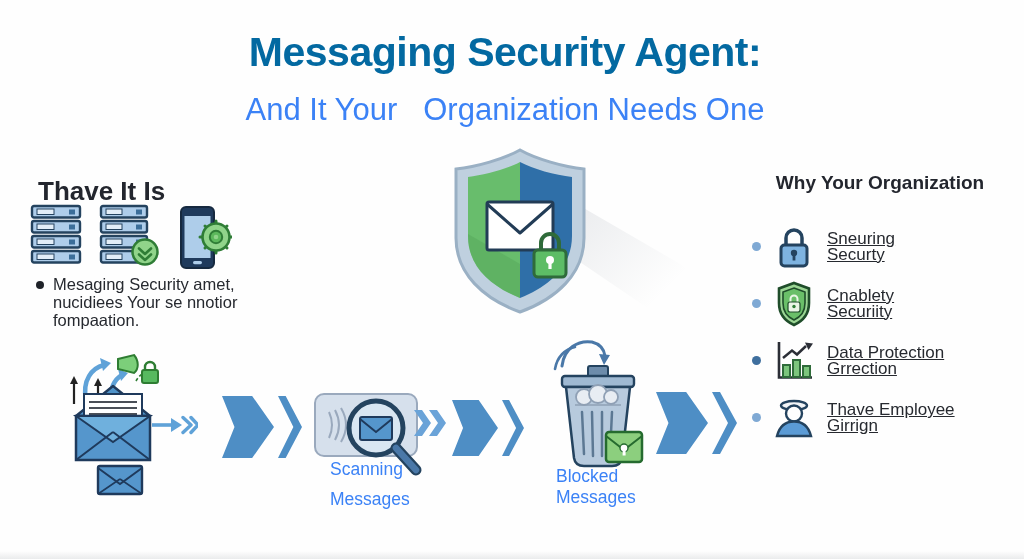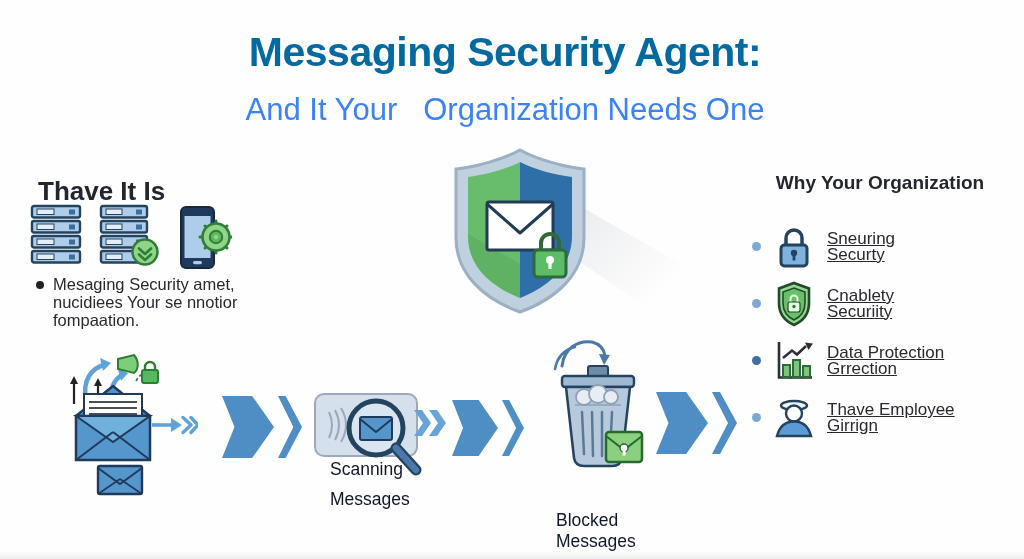--- a/index.html
+++ b/index.html
@@ -31,21 +31,21 @@
   .why-item{display:flex;align-items:center;gap:10px;height:45px;}
   .dot-blue{width:9px;height:9px;border-radius:50%;background:#7fa9d4;flex:none;}
   .why-icon{width:46px;height:46px;flex:none;display:flex;align-items:center;justify-content:center;}
   .why-text{font-size:17px;line-height:15.5px;color:#26292f;}
   .why-text div{white-space:nowrap;}
   
   .abs{position:absolute;}
   .big-arrow{display:flex;align-items:center;gap:4px;}
   .big-arrow .body{background:#4e8ec5;clip-path:polygon(0 0,58% 0,100% 50%,58% 100%,0 100%,24% 50%);}
   .big-arrow .chev{background:#4e8ec5;clip-path:polygon(0 0,32% 0,100% 50%,32% 100%,0 100%,64% 50%);}
-  .flow-label{font-size:17.5px;color:#0f172a;}
+  .flow-label{font-size:17.5px;color:#3b82f6;}
   .bottom-fade{position:absolute;left:0;bottom:0;width:1024px;height:8px;
     background:linear-gradient(to top, rgba(60,70,80,0.10), rgba(60,70,80,0));}
 </style>
 </head>
 <body>
 
 <div id="canvas">
 
   <div class="title-wrap">
     <div class="title-main">Messaging Security Agent:</div>
@@ -308,21 +308,21 @@
         <line x1="44" y1="76" x2="45" y2="120"></line>
       <line x1="54" y1="76" x2="54" y2="120"></line>
         <line x1="64" y1="76" x2="62" y2="118"></line>
     </g>
     <rect x="58" y="96" width="36" height="30" rx="3" fill="#8ccf7e" stroke="#256b2f" stroke-width="2.5"></rect>
     <path d="M58 100 L76 114 L94 100" fill="none" stroke="#256b2f" stroke-width="2"></path>
     <circle cx="76" cy="112" r="4" fill="#ffffff" stroke="#256b2f" stroke-width="1.4"></circle>
     <rect x="74.6" y="113" width="3" height="6.5" fill="#ffffff"></rect>
   </svg>
 
-  <div class="flow-label abs" style="left:556px;top:466px;line-height:21px;margin-top:44px;">
+  <div class="flow-label abs" style="left:556px;top:466px;line-height:21px;">
     <div>Blocked</div>
     <div>Messages</div>
   </div>
 
   <div class="big-arrow abs" style="left:656px;top:392px;">
     <div class="body" style="width:52px;height:62px;"></div>
     <div class="chev" style="width:25px;height:62px;"></div>
   </div>
 
   <div class="bottom-fade"></div>

